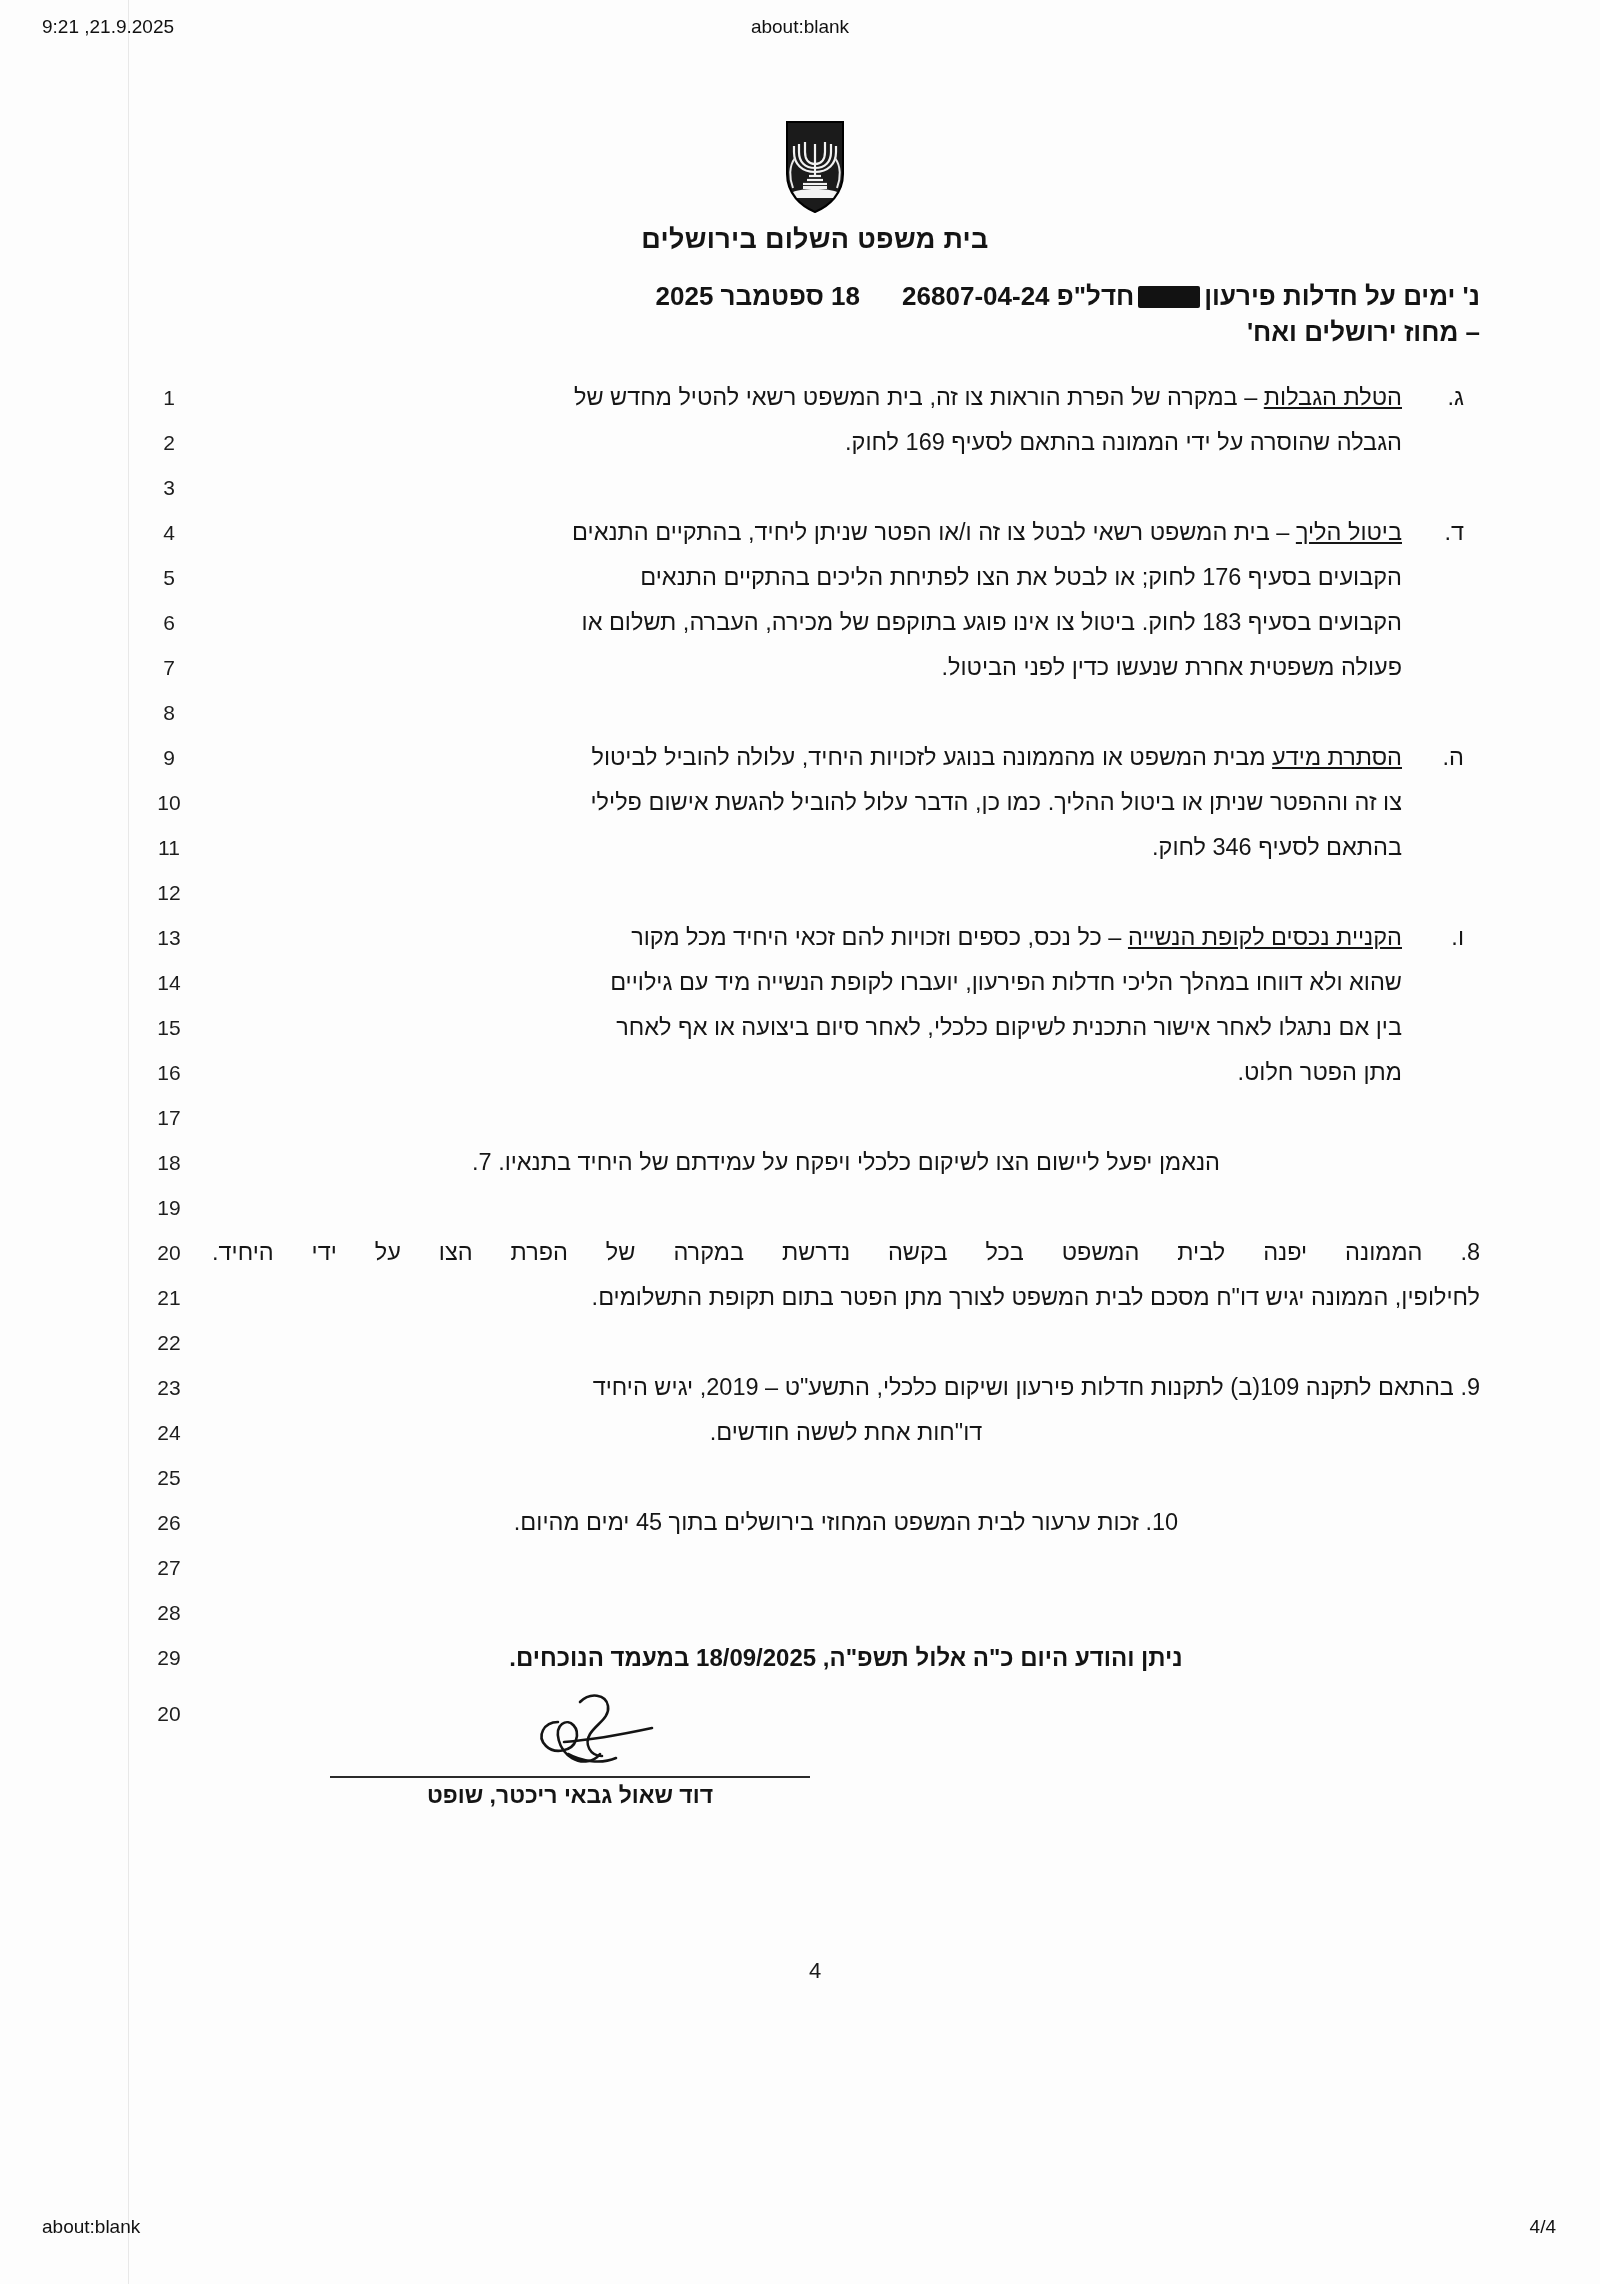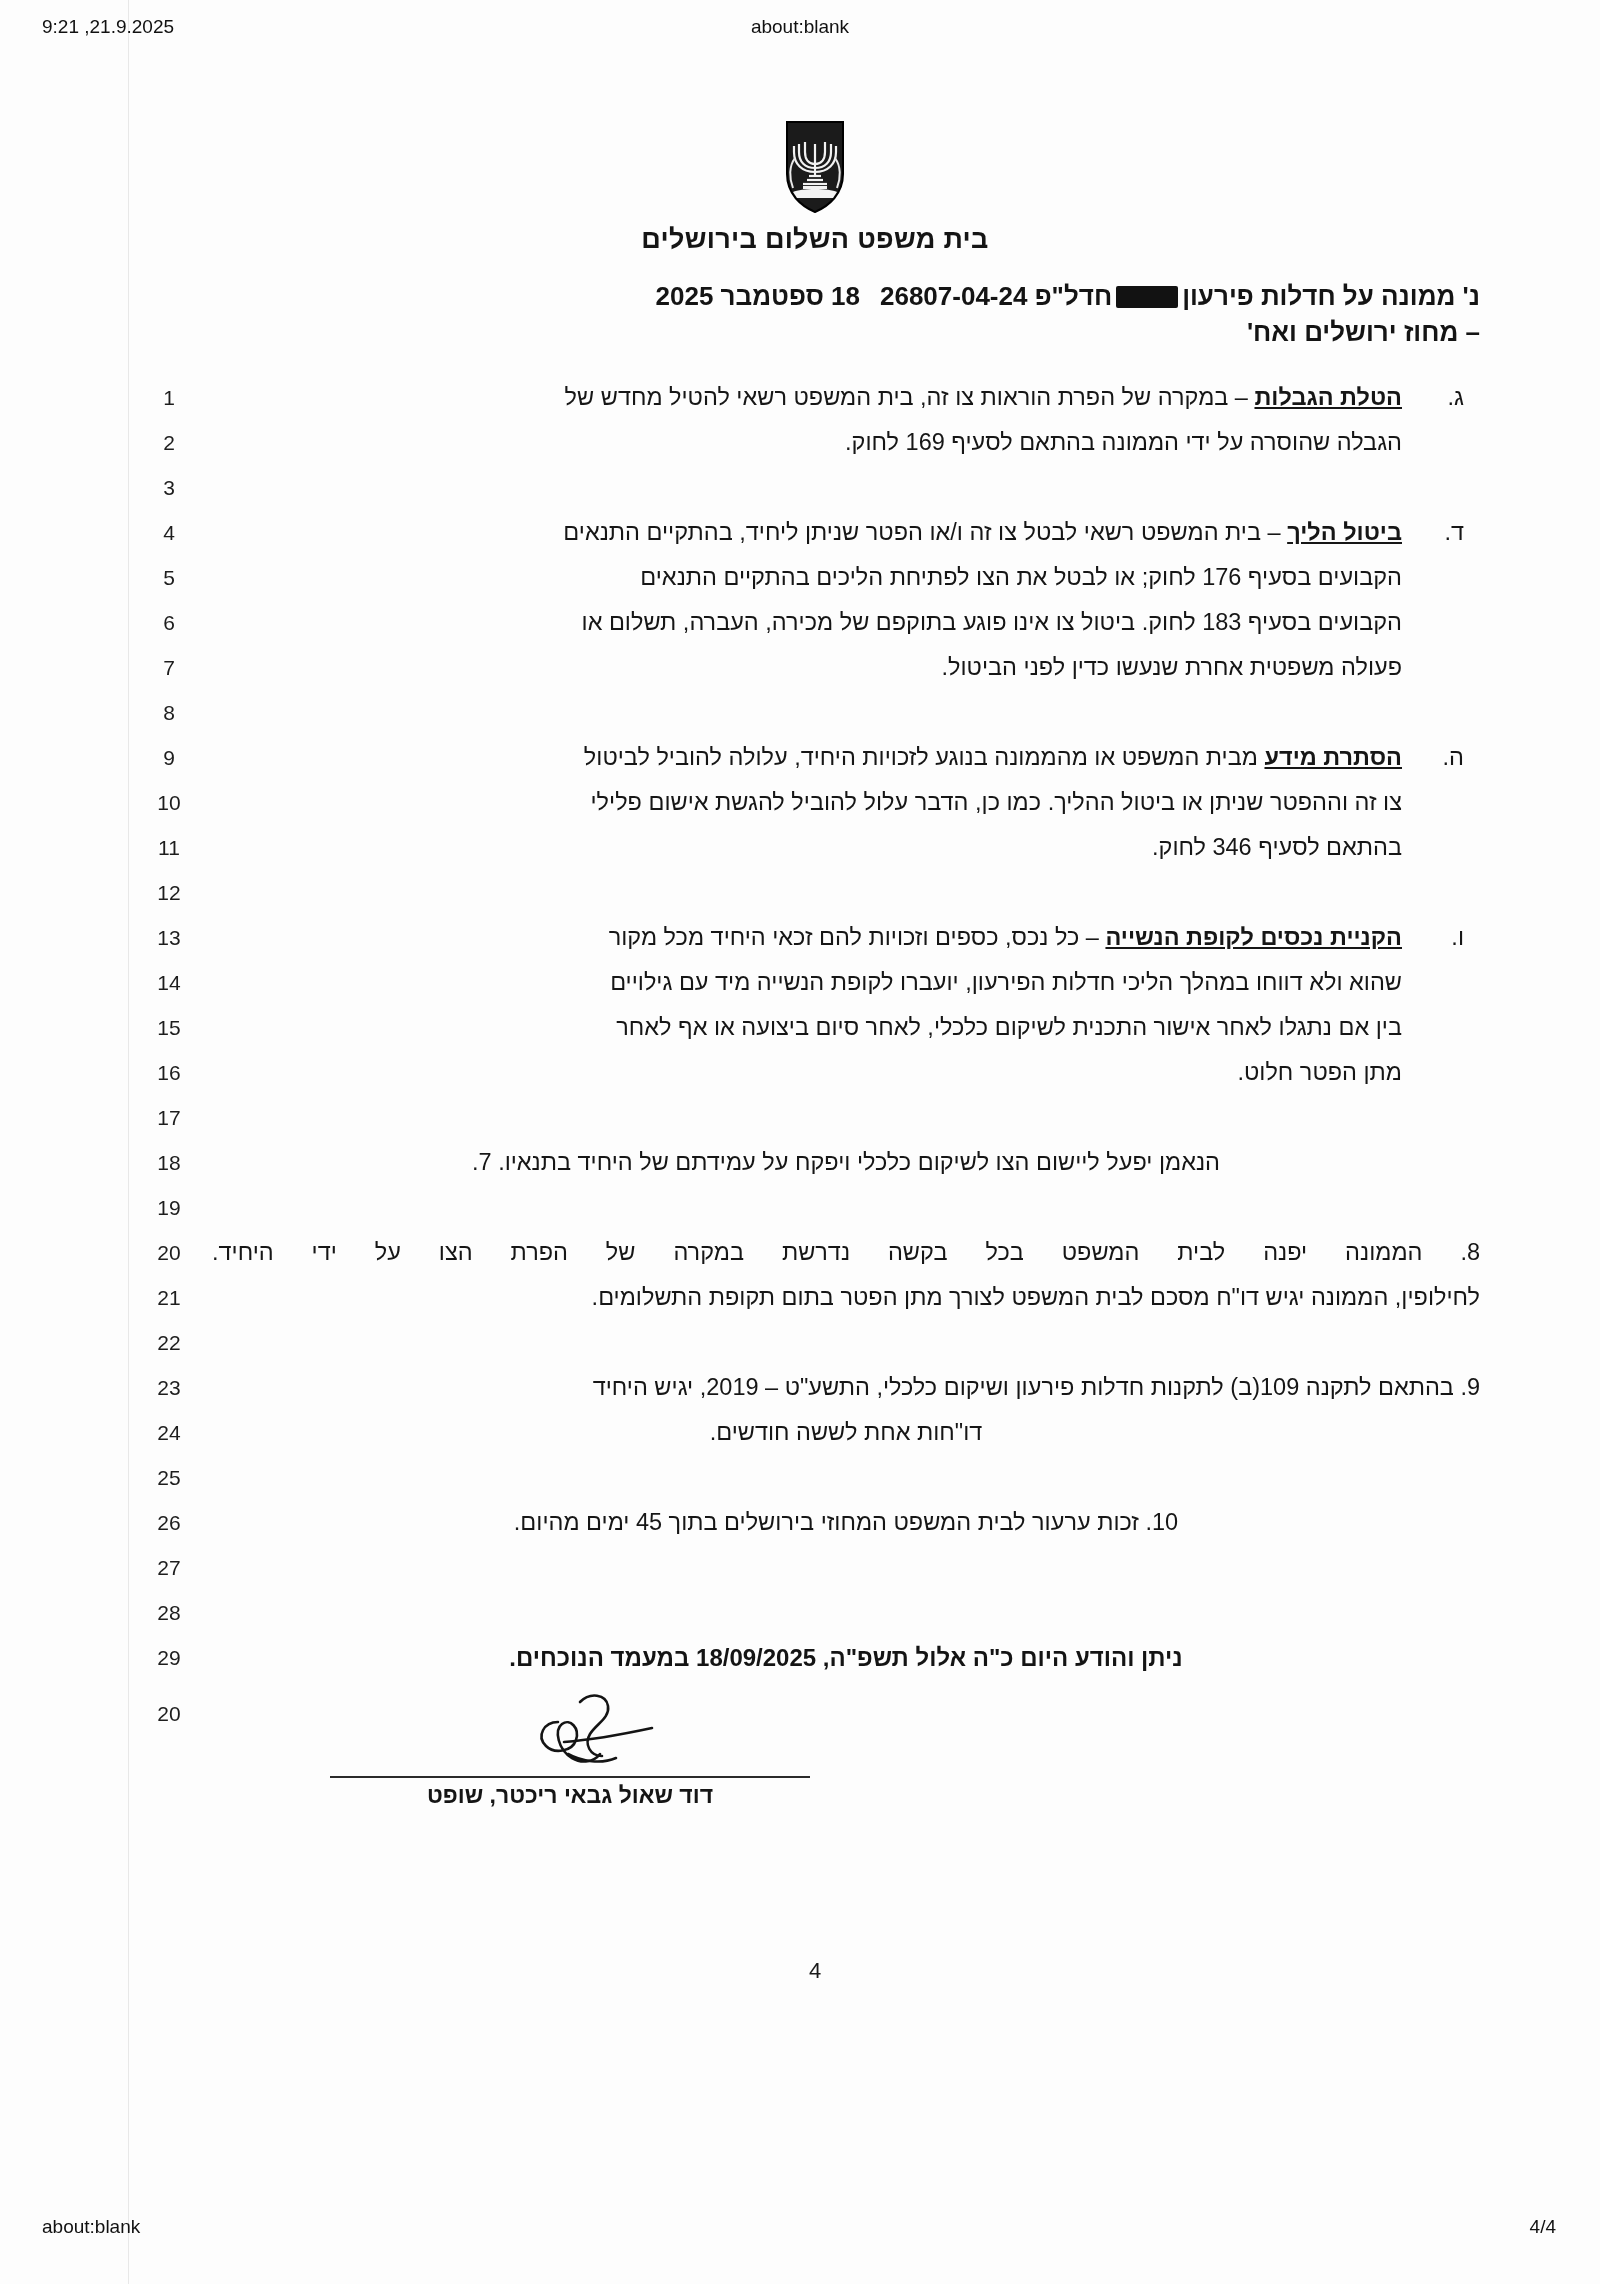--- a/index.html
+++ b/index.html
@@ -173,21 +173,21 @@
   .item > .marker {
     position: absolute;
     right: 16px;
     top: 0;
     width: 46px;
     text-align: right;
     font-family: "Liberation Sans", "DejaVu Sans", sans-serif;
     font-size: 23.5px;
     color: #161616;
   }
-  .b { font-weight: bold; }
+  .b { font-weight: normal; }
   .u { text-decoration: underline; }
 
   
   .cont { padding-right: 78px; }
 
   
   .stretch {
     display: block;
     text-align: justify;
     text-align-last: justify;
@@ -298,21 +298,21 @@
           </g>
         </svg>
       </span>
     </div>
 
     <div class="court-name">בית משפט השלום בירושלים</div>
 
     <div class="case-row">
       <div class="case-date">18 ספטמבר 2025</div>
       <div class="case-id">
-        <span>נ' ממונה על חדלות פירעון</span><span class="redaction"></span><span>חדל"פ 26807-04-24</span>
+        <span>נ' ימים על חדלות פירעון</span><span class="redaction"></span><span>חדל"פ 26807-04-24</span>
       </div>
       <div class="case-sub">– מחוז ירושלים ואח'</div>
     </div>
 
     <div class="body-area">
 
       <div class="gutter">
         <div>1</div>
         <div>2</div>
         <div>3</div>

